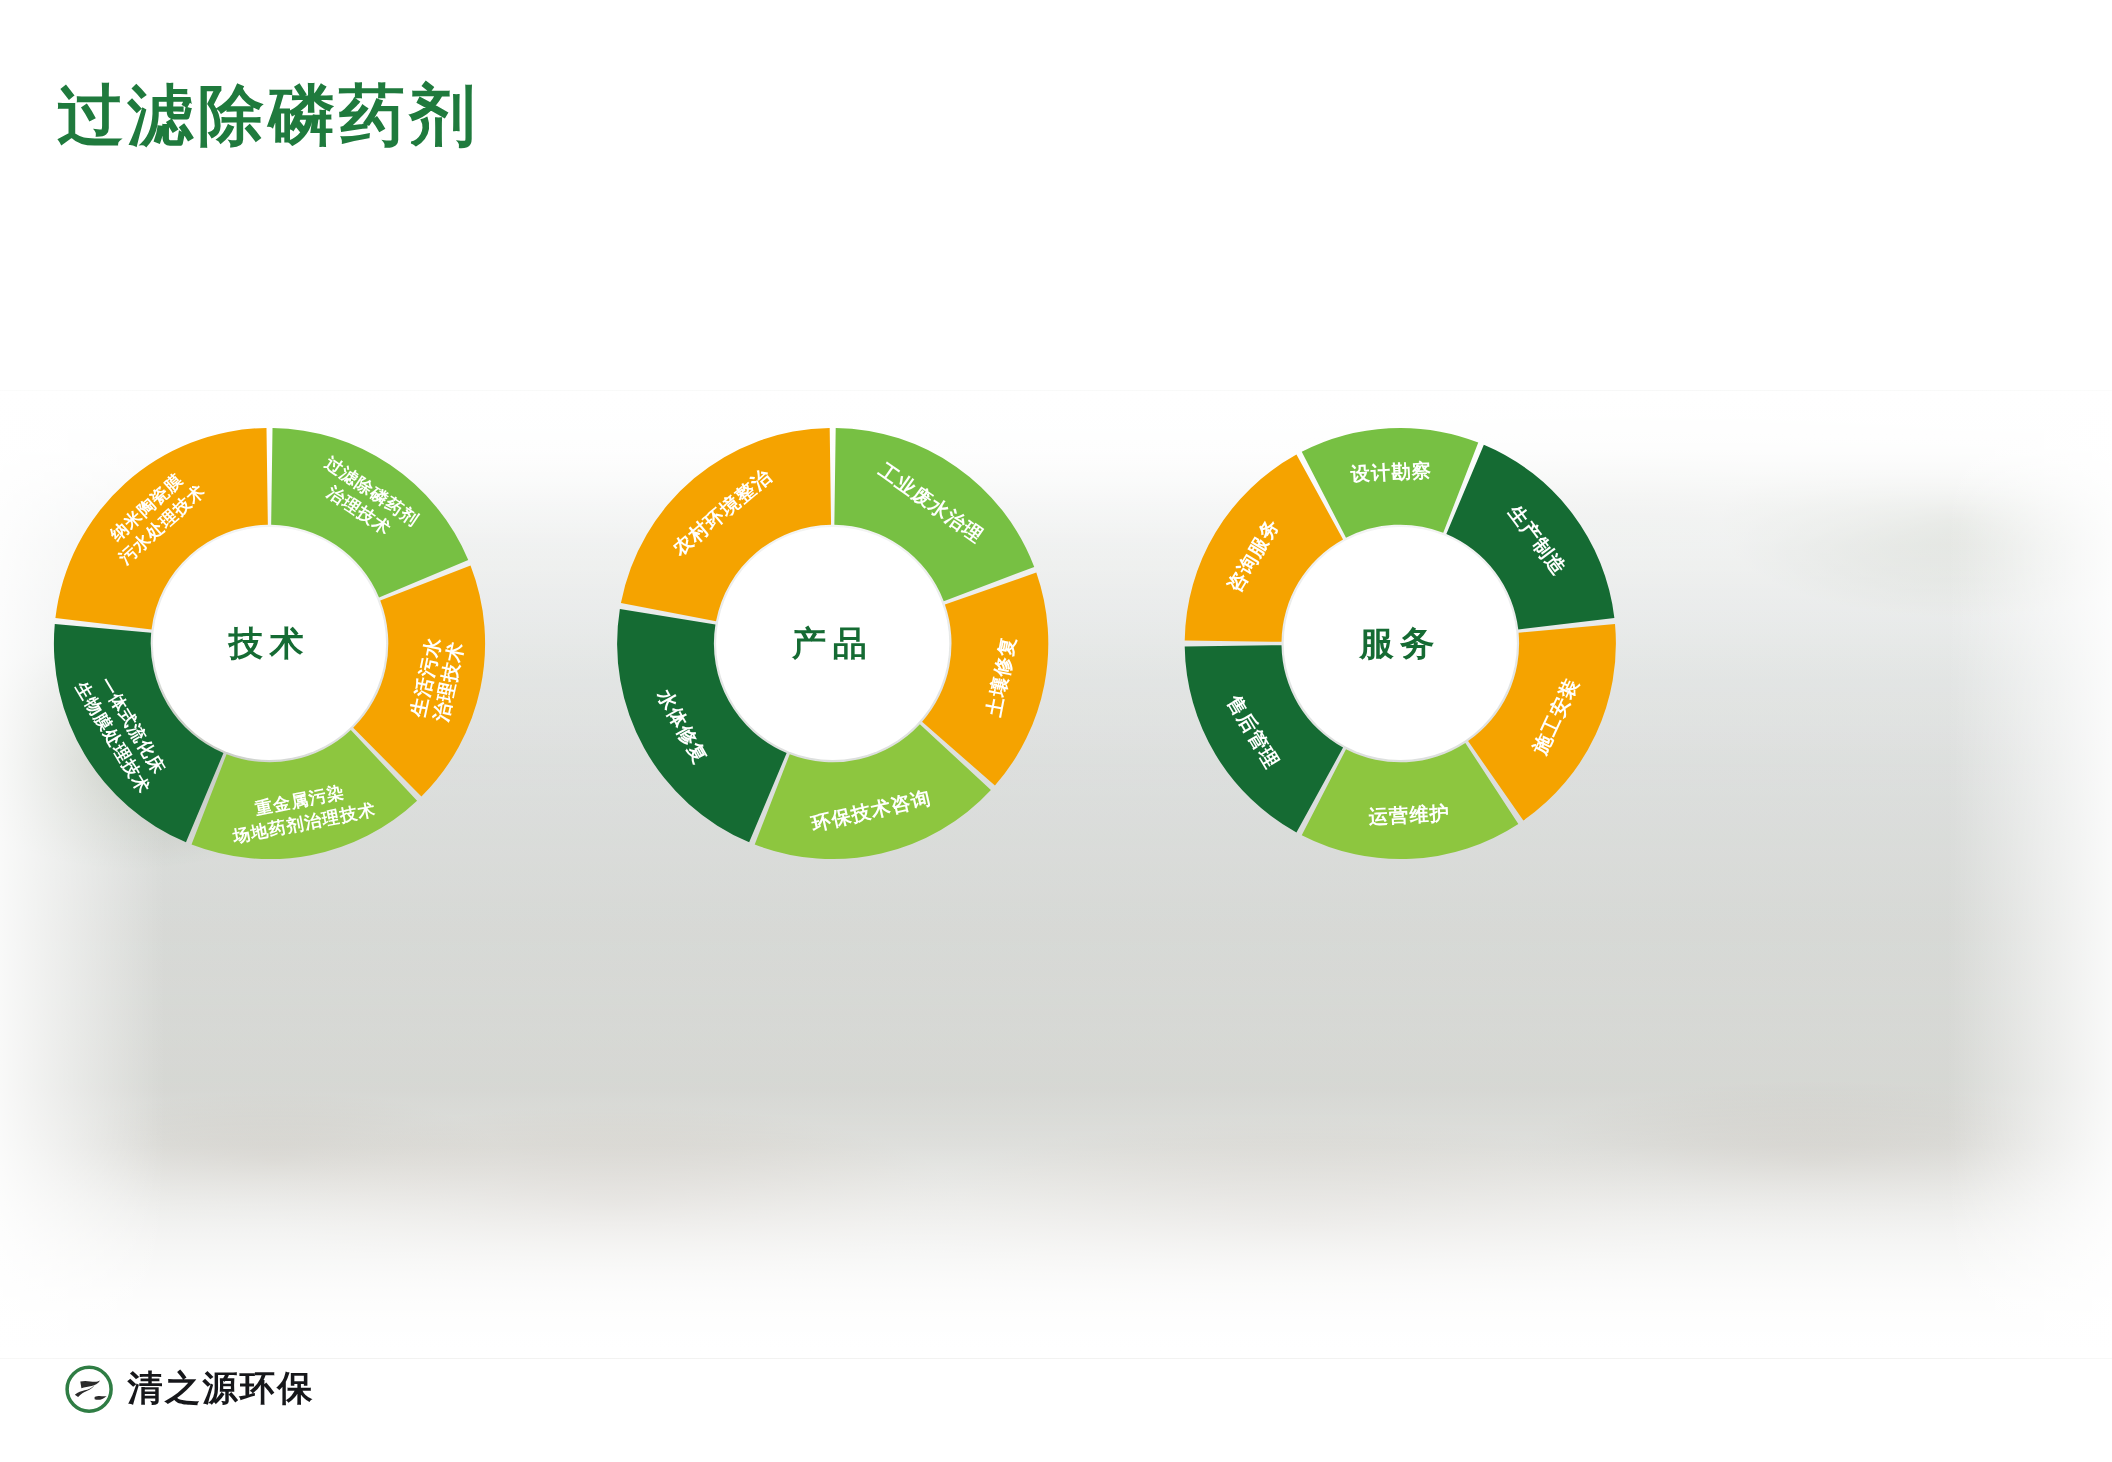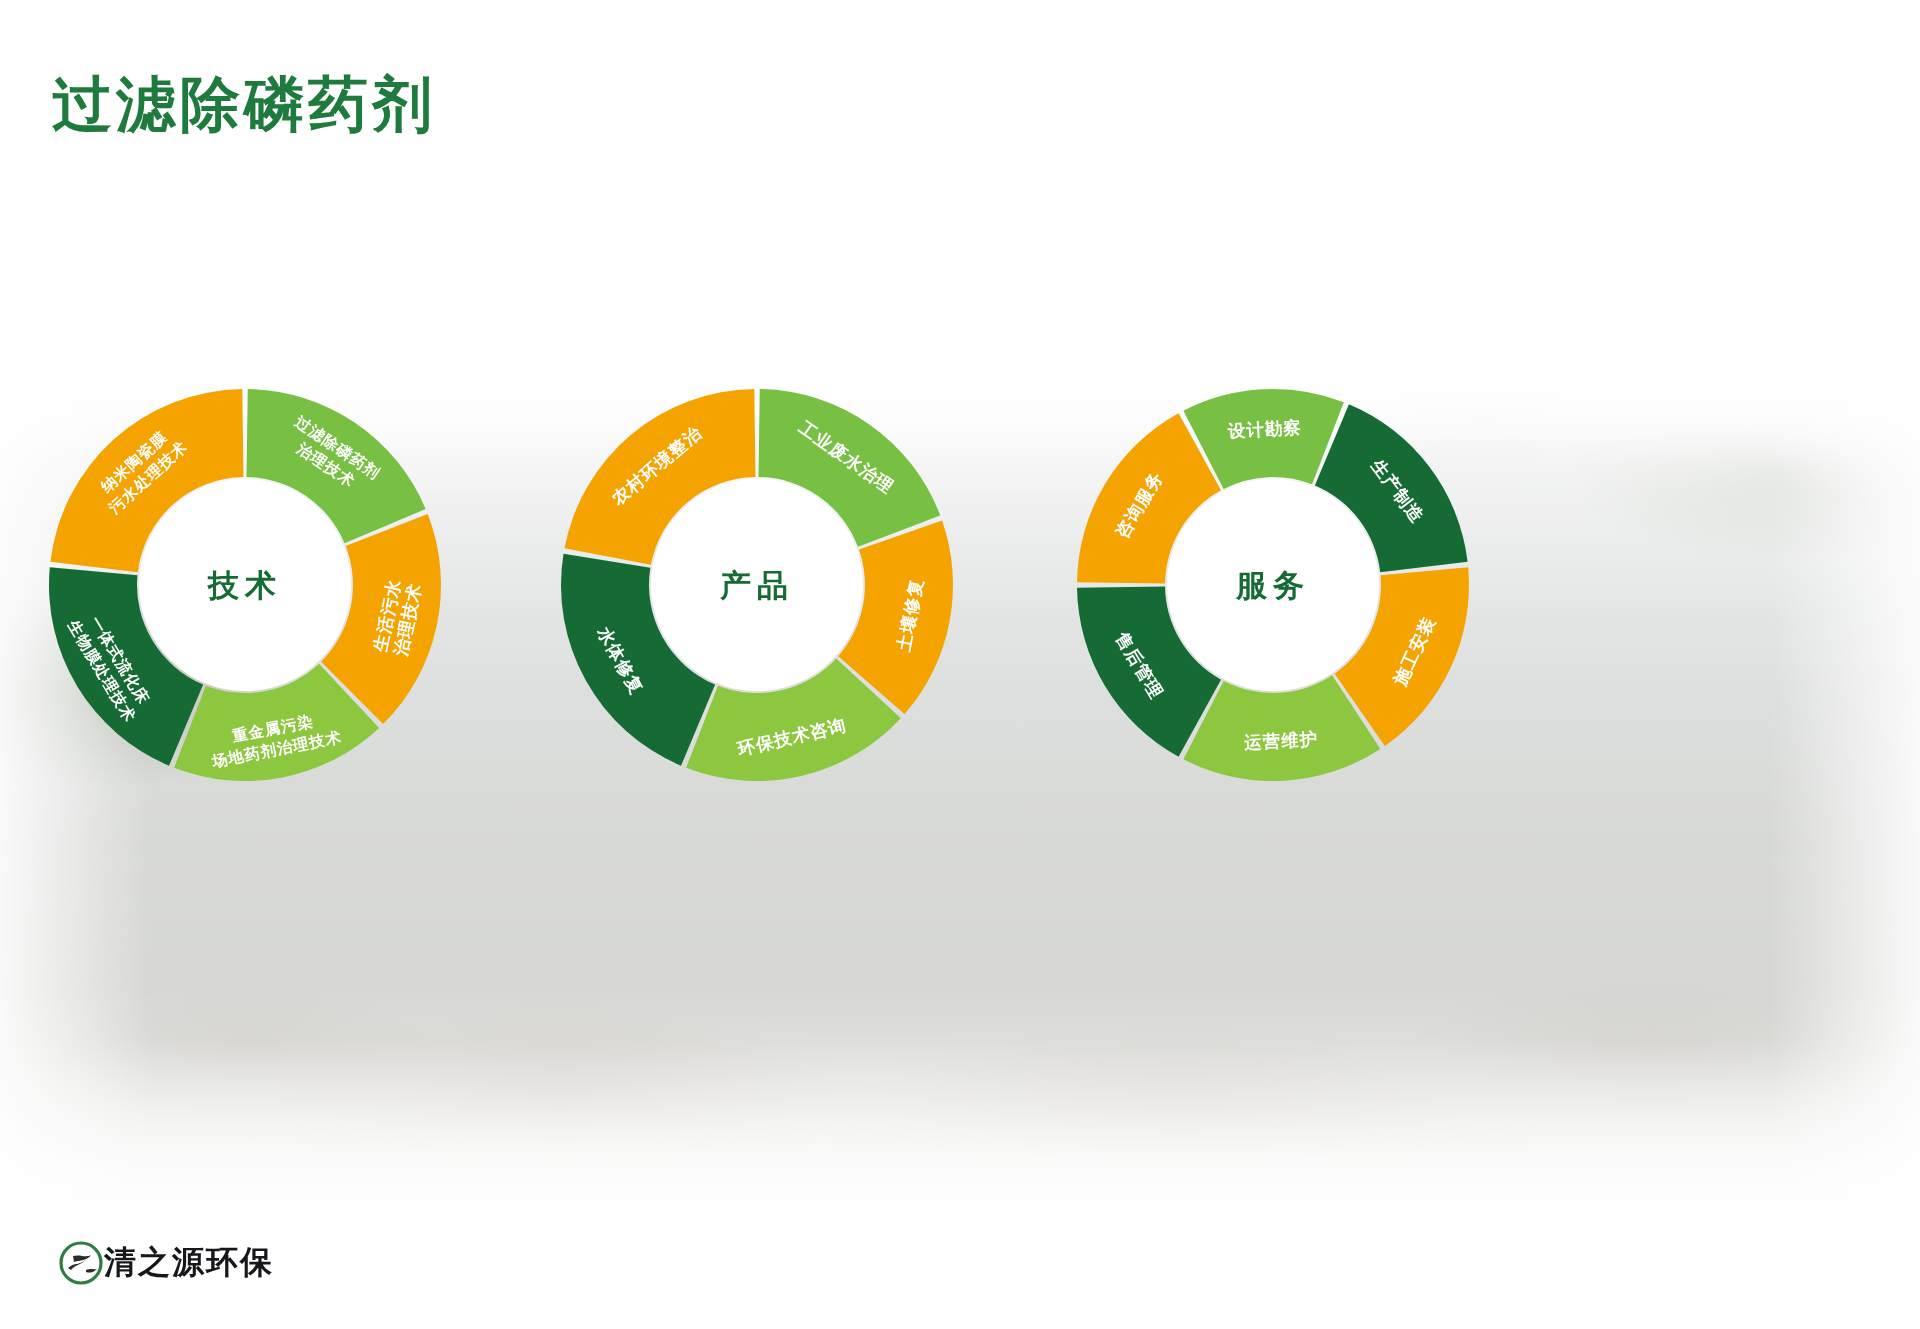--- a/index.html
+++ b/index.html
@@ -112,21 +112,21 @@
     dominant-baseline: central;
   }
 
   
   .footer-logo {
     position: absolute;
     left: 58px;
     top: 1240px;
     display: flex;
     align-items: center;
-    gap: 0;
+    gap: 12px;
   }
   .logo-mark {
     width: 46px;
     height: 46px;
     position: relative;
   }
   .logo-text {
     font-size: 32px;
     font-weight: bold;
     color: #16171a;

